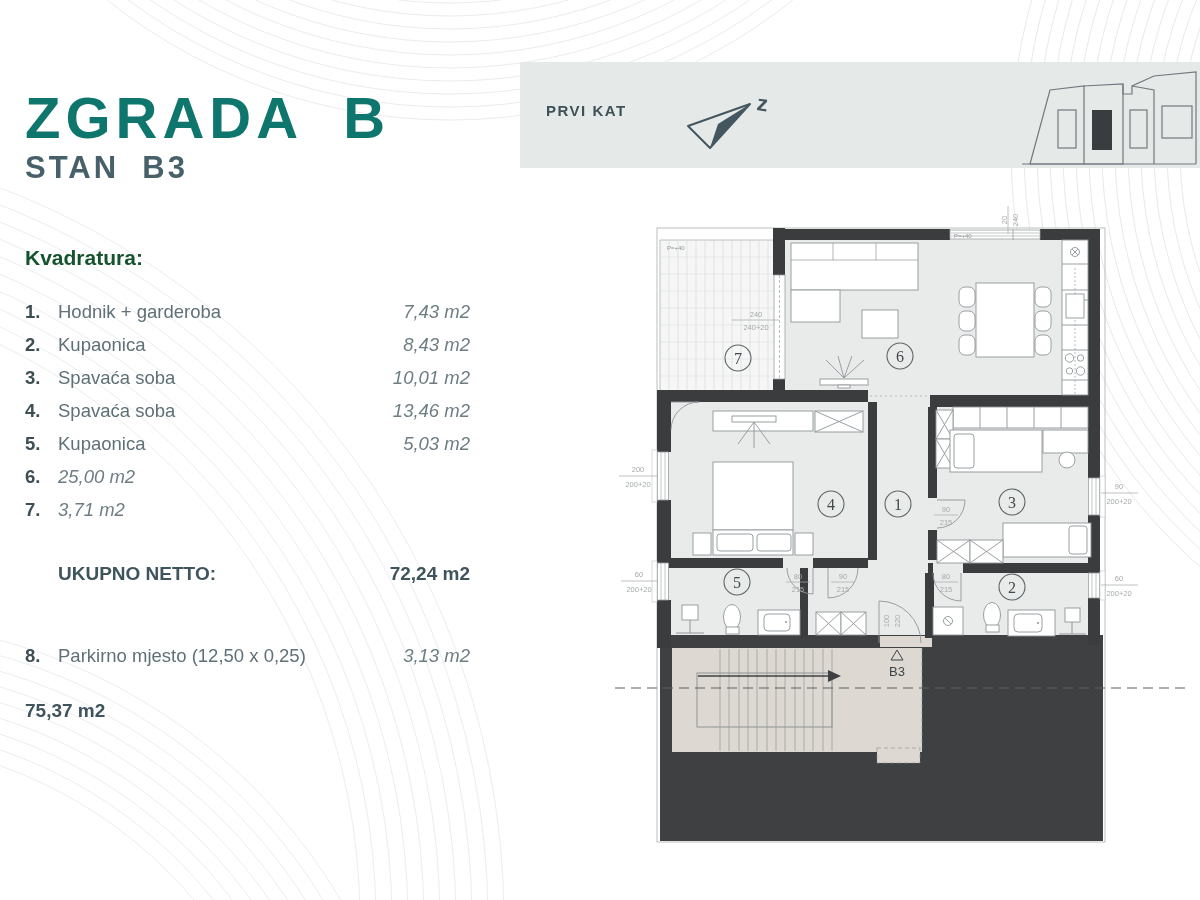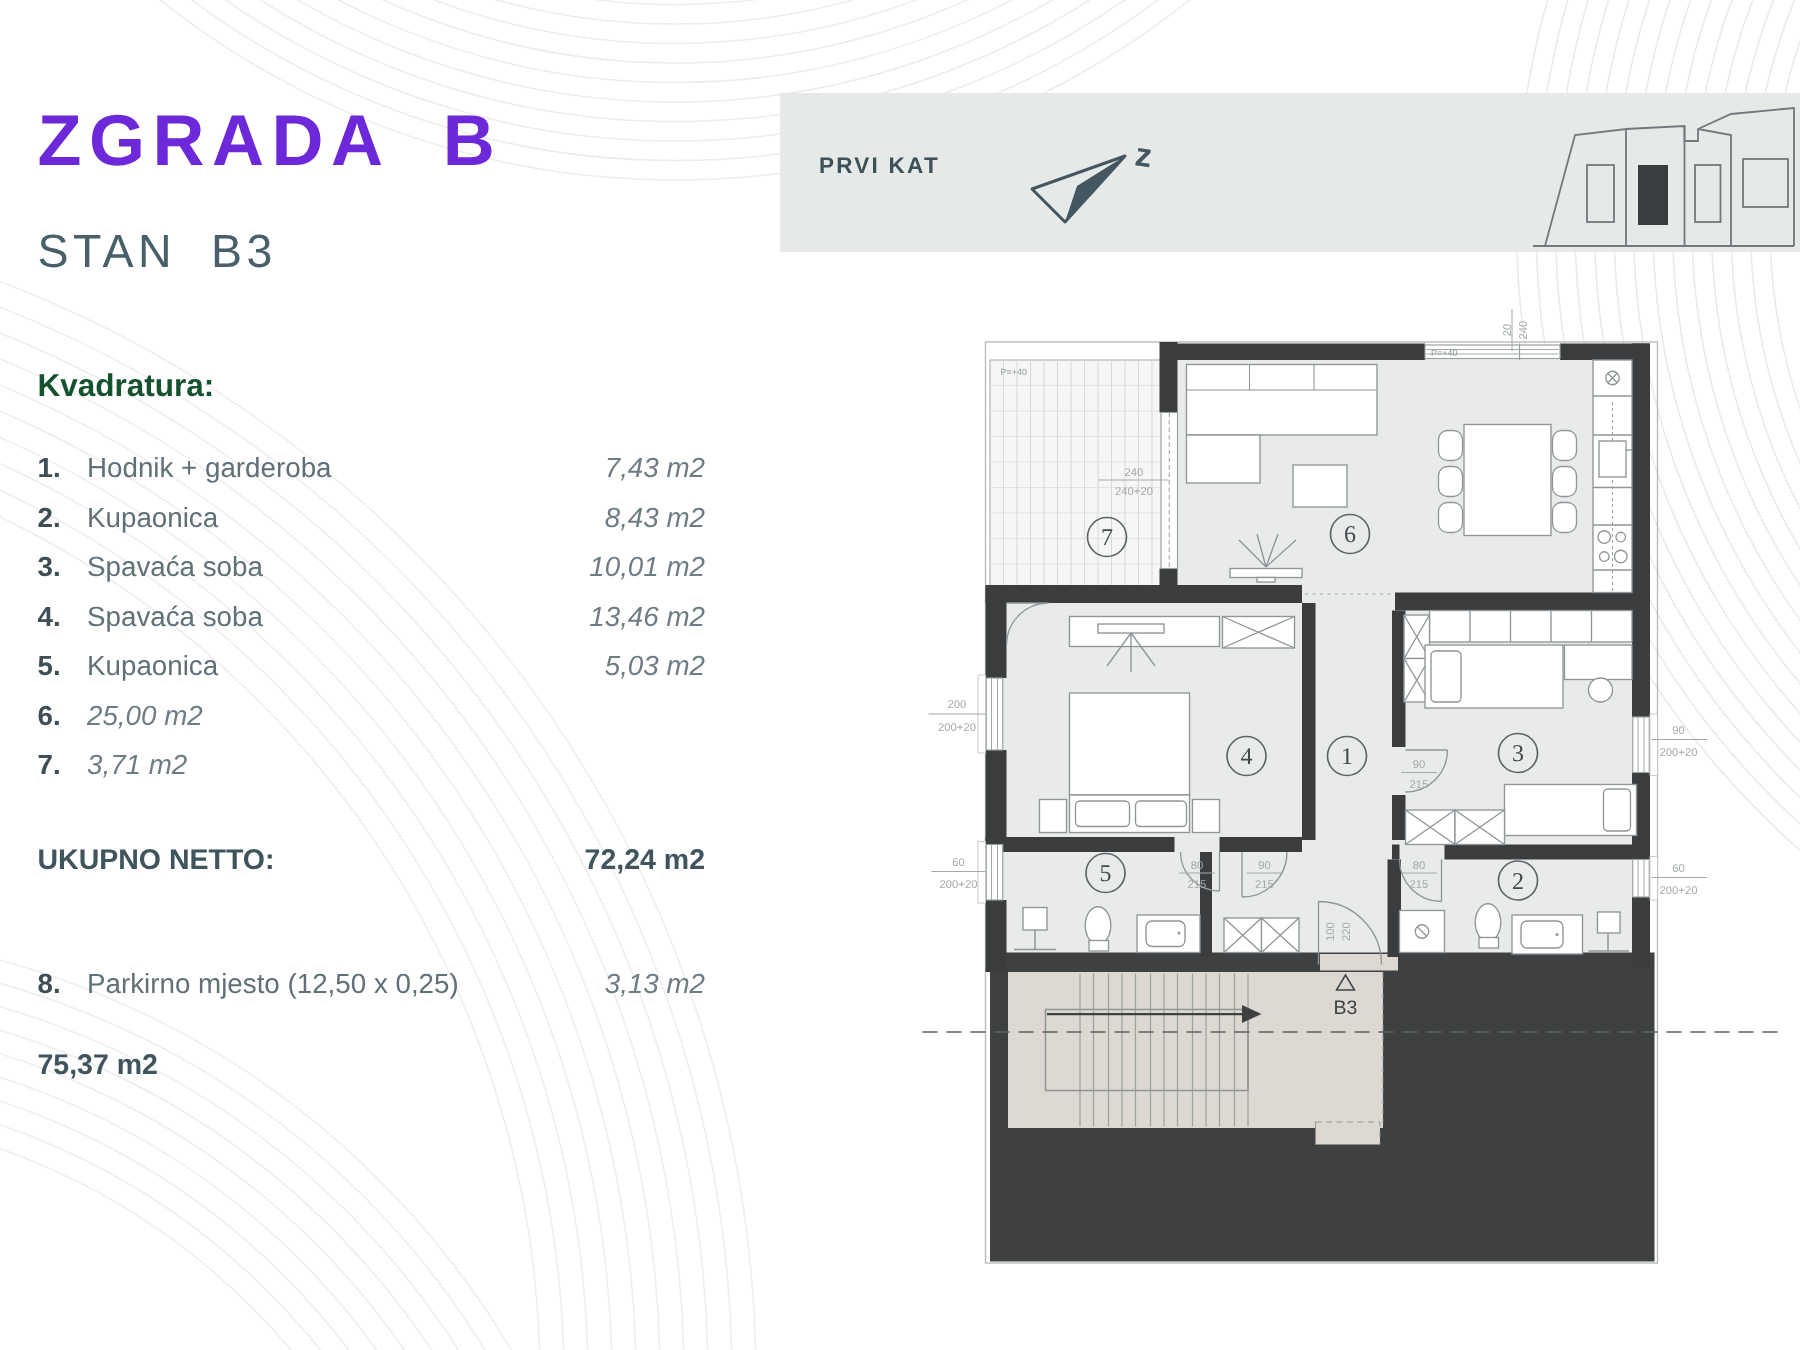--- a/index.html
+++ b/index.html
@@ -6,30 +6,30 @@
   body{
     width:1200px;height:900px;position:relative;overflow:hidden;
     background:#ffffff;
     font-family:"Liberation Sans", sans-serif;
     -webkit-font-smoothing:antialiased;
   }
   .abs{position:absolute;}
   
   #bg-deco{position:absolute;left:0;top:0;width:1200px;height:900px;z-index:0;}
   
-  #title-building{left:25px;top:67px;font-size:48px;font-weight:bold;color:#6d28d9;letter-spacing:5px;white-space:pre;z-index:2;}
-  #title-unit{left:25px;top:150px;font-size:31px;font-weight:normal;color:#48606a;letter-spacing:3px;white-space:pre;z-index:2;}
+  #title-building{left:25px;top:84px;font-size:58px;font-weight:bold;color:#0f766e;letter-spacing:5px;white-space:pre;z-index:2;}
+  #title-unit{left:25px;top:150px;font-size:31px;font-weight:bold;color:#48606a;letter-spacing:3px;white-space:pre;z-index:2;}
   #table-heading{left:25px;top:246px;font-size:21px;font-weight:bold;color:#14532d;z-index:2;}
   #room-table{left:25px;top:301px;width:445px;z-index:2;}
   .row{display:flex;align-items:baseline;height:33px;font-size:18.5px;color:#5f7077;}
   .row .num{width:33px;font-weight:bold;color:#3d4e55;flex:0 0 auto;}
   .row .name{flex:1 1 auto;}
   .row .area{font-style:italic;color:#6d7d83;text-align:right;flex:0 0 auto;}
   .total-row{position:absolute;left:25px;width:445px;display:flex;font-size:19px;font-weight:bold;color:#3f545c;z-index:2;}
-  .total-row .lbl{flex:1 1 auto;}
+  .total-row .lbl{margin-left:33px;flex:1 1 auto;}
   #row8{position:absolute;left:25px;top:645px;width:445px;z-index:2;}
   
   #header-band{left:520px;top:62px;width:680px;height:106px;background:#e5e9e8;z-index:1;}
   #floor-title{position:absolute;left:26px;top:40px;font-size:15px;font-weight:bold;color:#3e5158;letter-spacing:1.5px;}
   #north-arrow{position:absolute;left:158px;top:22px;}
   #building-icon{position:absolute;right:2px;top:8px;}
   
   #plan-wrap{left:580px;top:190px;width:620px;height:670px;z-index:2;}
   text{font-family:"Liberation Sans", sans-serif;}
   .dim{font-size:7.5px;fill:#a4a9ab;}

